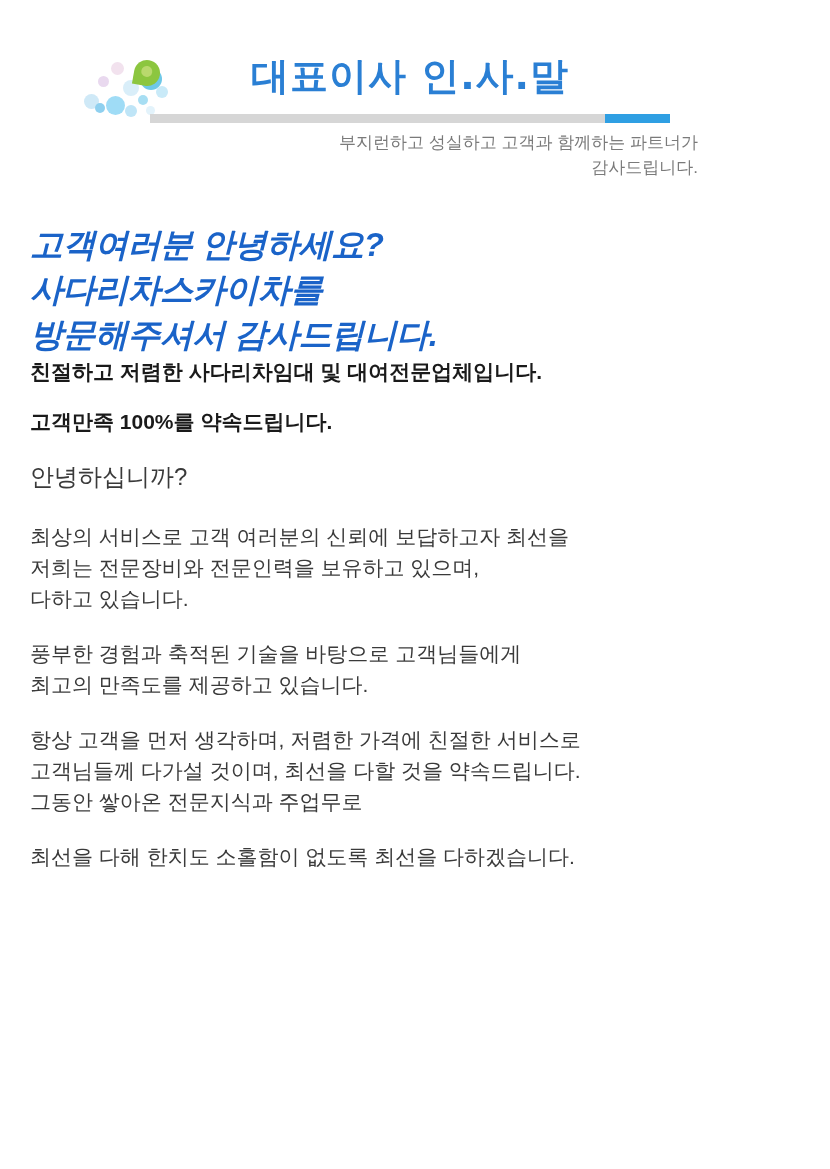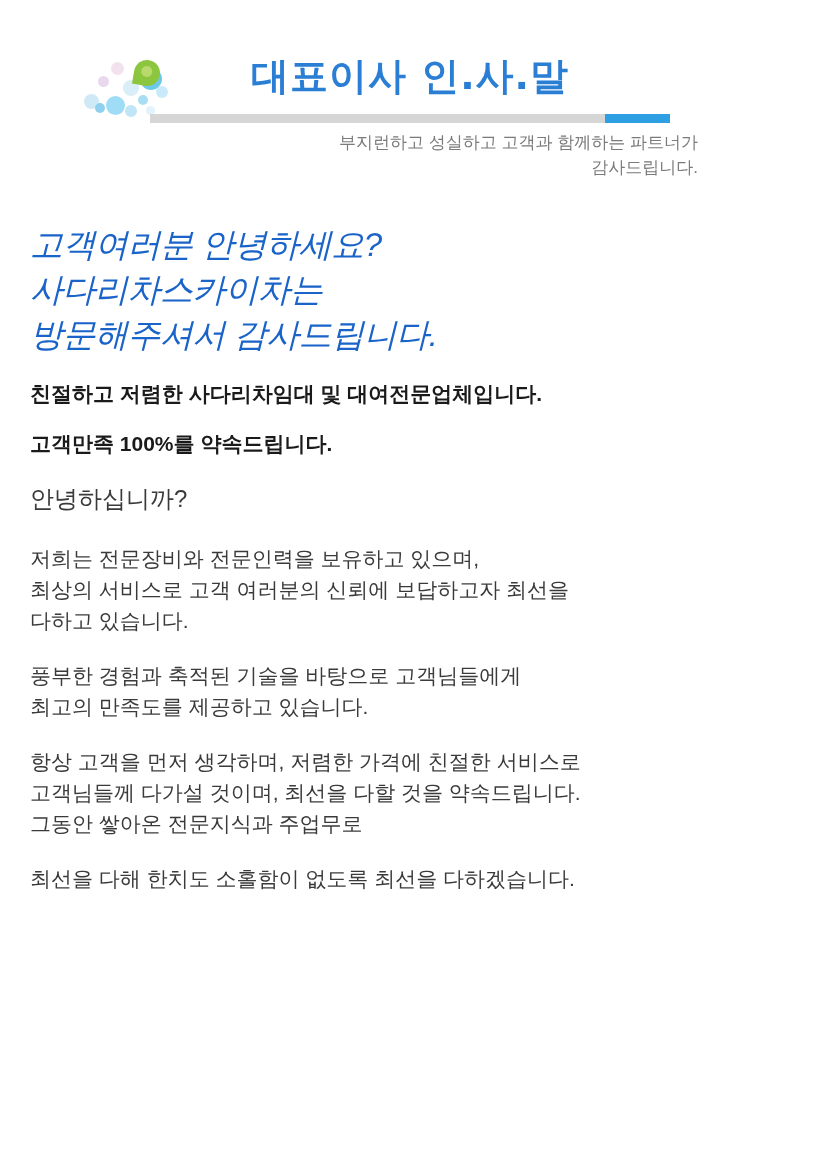--- a/index.html
+++ b/index.html
@@ -111,25 +111,24 @@
   
   .content {
     position: absolute;
     left: 30px;
     top: 222px;
     width: 780px;
   }
   .headline {
     color: #1a63c8;
     font-size: 33px;
-    font-weight: normal;
+    font-weight: bold;
     font-style: italic;
     line-height: 45px;
     letter-spacing: -0.5px;
-    margin-bottom: 22px;
   }
   .lead {
     font-size: 21px;
     font-weight: bold;
     color: #1a1a1a;
     line-height: 30px;
     margin-bottom: 20px;
   }
   .lead2 {
     font-size: 21px;
@@ -183,33 +182,33 @@
   <div class="subtitle">
     <div>부지런하고 성실하고 고객과 함께하는 파트너가</div>
     <div>감사드립니다.</div>
   </div>
 </div>
 
 <div class="content">
 
   <div class="headline">
     <div>고객여러분 안녕하세요?</div>
-    <div>사다리차스카이차는</div>
+    <div>사다리차스카이차를</div>
     <div>방문해주셔서 감사드립니다.</div>
   </div>
 
   <div class="lead">친절하고 저렴한 사다리차임대 및  대여전문업체입니다.</div>
   <div class="lead2">고객만족 100%를 약속드립니다.</div>
 
   <div class="greeting">안녕하십니까?</div>
 
 
   <div class="para">
+    <span class="line">최상의 서비스로 고객 여러분의 신뢰에 보답하고자 최선을</span>
     <span class="line">저희는 전문장비와 전문인력을 보유하고 있으며,</span>
-    <span class="line">최상의 서비스로 고객 여러분의 신뢰에 보답하고자 최선을</span>
     <span class="line">다하고 있습니다.</span>
   </div>
 
   <div class="para">
     <span class="line">풍부한 경험과 축적된 기술을 바탕으로 고객님들에게</span>
     <span class="line">최고의 만족도를 제공하고 있습니다.</span>
   </div>
 
   <div class="para">
     <span class="line">항상 고객을 먼저 생각하며, 저렴한 가격에 친절한 서비스로</span>

